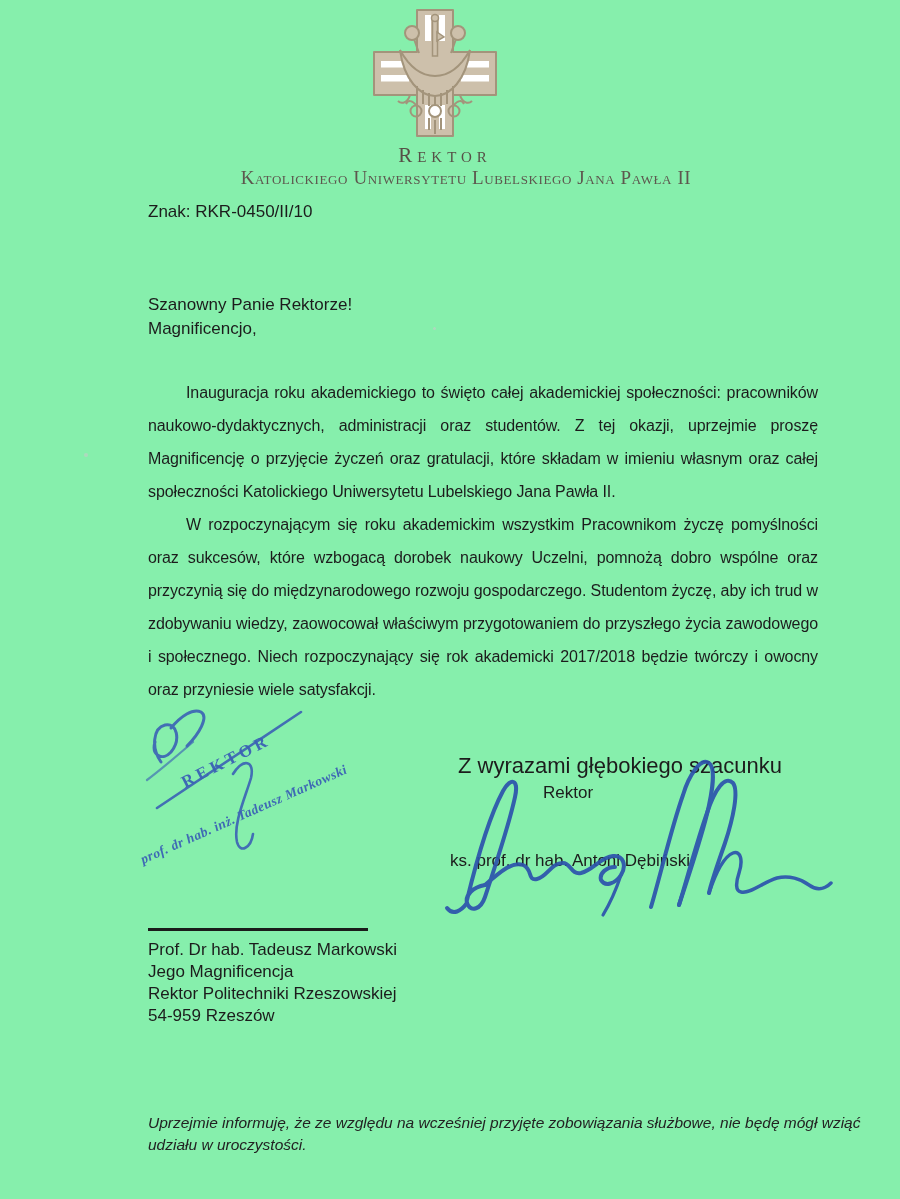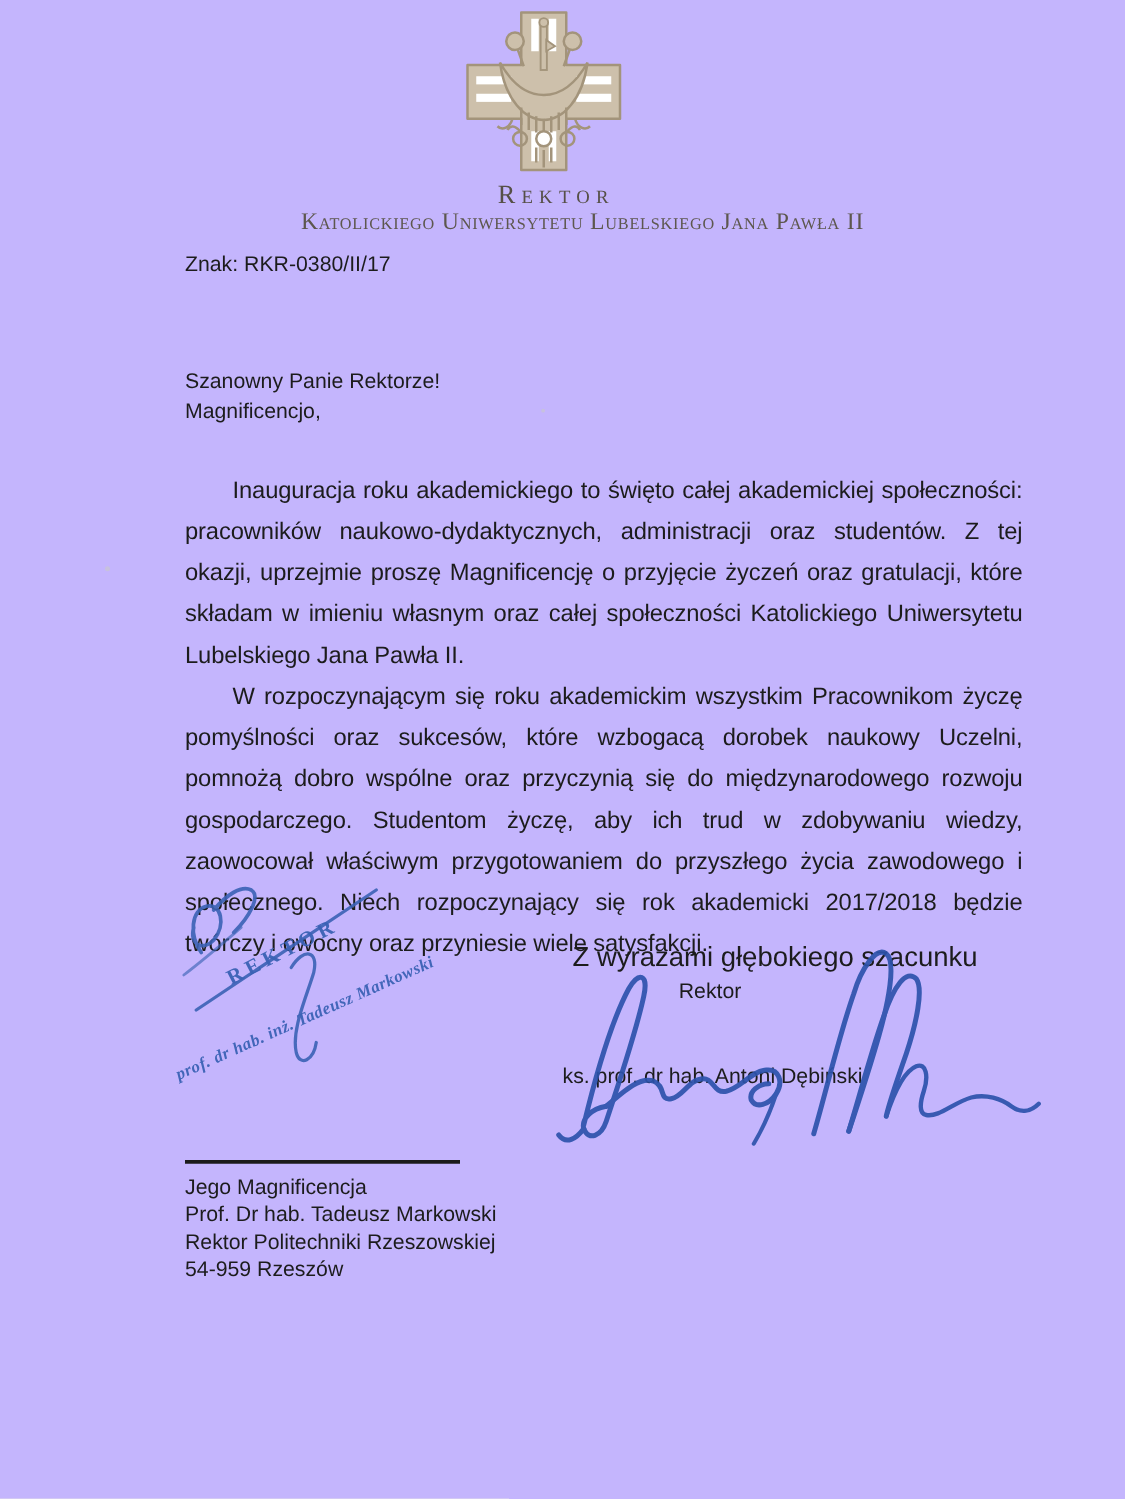--- a/index.html
+++ b/index.html
@@ -1,18 +1,18 @@
 <!DOCTYPE html>
 <html lang="pl"><head>
 <meta charset="utf-8">
 <style>
   html,body{margin:0;padding:0;background:#e8e8e8;}
   .page{
     position:relative;width:900px;height:1199px;margin:0 auto;
-    background:#c4b5fd;overflow:hidden;
+    background:#86efac;overflow:hidden;
     font-family:"Liberation Sans",sans-serif;color:#1c1c1c;
   }
   
   .logo-wrap{position:absolute;left:372px;top:8px;width:126px;height:130px;}
   .lh-title{
     position:absolute;left:0;top:143px;width:890px;text-align:center;
     font-family:"Liberation Serif",serif;font-variant:small-caps;
     font-size:21px;letter-spacing:5px;color:#565047;
   }
   .lh-inst{
@@ -20,21 +20,21 @@
     font-family:"Liberation Serif",serif;font-variant:small-caps;
     font-size:19px;letter-spacing:0.6px;color:#5d574e;
   }
   
   .reference{position:absolute;left:148px;top:202px;font-size:17px;}
   .dateline{position:absolute;left:572px;top:199px;font-size:17px;}
   
   .salutation{position:absolute;left:148px;top:293px;font-size:17px;line-height:24px;}
   .body-text{
     position:absolute;left:148px;top:376px;width:670px;
-    font-size:19px;line-height:33px;letter-spacing:-0.1px;
+    font-size:16px;line-height:33px;letter-spacing:-0.1px;
     text-align:justify;
   }
   .body-text p{margin:0;text-indent:38px;}
   
   .valediction{position:absolute;left:458px;top:753px;font-size:22px;}
   .signer-title{position:absolute;left:543px;top:783px;font-size:17px;}
   .signer-name{position:absolute;left:450px;top:851px;font-size:17px;}
   .sig-svg{position:absolute;left:425px;top:735px;width:430px;height:185px;}
   .stamp-svg{position:absolute;left:135px;top:702px;width:270px;height:185px;}
   
@@ -84,21 +84,21 @@
       <circle cx="63" cy="103" r="6" fill="#fff" stroke="#a3947b" stroke-width="2"></circle>
       <path d="M57,110 L57,122 M63,112 L63,126 M69,110 L69,122" stroke="#a3947b" stroke-width="2" fill="none"></path>
 
       <path d="M38,87 C36,94 30,97 26,93 M88,87 C90,94 96,97 100,93" fill="none" stroke="#a3947b" stroke-width="2"></path>
     </svg>
   </div>
 
   <div class="lh-title">Rektor</div>
   <div class="lh-inst">Katolickiego Uniwersytetu Lubelskiego Jana Pawła II</div>
 
-  <div class="reference">Znak: RKR-0380/II/17</div>
+  <div class="reference">Znak: RKR-0450/II/10</div>
 
   <div class="salutation">
     <div>Szanowny Panie Rektorze!</div>
     <div>Magnificencjo,</div>
   </div>
 
   <div class="body-text">
     <p>Inauguracja roku akademickiego to święto całej akademickiej społeczności: pracowników naukowo-dydaktycznych, administracji oraz studentów. Z tej okazji, uprzejmie proszę Magnificencję o przyjęcie życzeń oraz gratulacji, które składam w imieniu własnym oraz całej społeczności Katolickiego Uniwersytetu Lubelskiego Jana Pawła II.</p>
     <p>W rozpoczynającym się roku akademickim wszystkim Pracownikom życzę pomyślności oraz sukcesów, które wzbogacą dorobek naukowy Uczelni, pomnożą dobro wspólne oraz przyczynią się do międzynarodowego rozwoju gospodarczego. Studentom życzę, aby ich trud w zdobywaniu wiedzy, zaowocował właściwym przygotowaniem do przyszłego życia zawodowego i społecznego. Niech rozpoczynający się rok akademicki 2017/2018 będzie twórczy i owocny oraz przyniesie wiele satysfakcji.</p>
   </div>
@@ -126,22 +126,23 @@
       <path d="M22,106 L166,10" stroke-width="2.6"></path>
       <path d="M12,78 C28,66 44,52 58,40" stroke-width="2.2" opacity="0.7"></path>
       <path d="M98,72 C108,56 120,58 116,76 C110,96 98,122 102,140 C105,152 116,146 118,132" stroke-width="2.6"></path>
     </g>
     <text transform="translate(50,86) rotate(-27)" font-family="Liberation Serif, serif" font-size="17" font-weight="bold" letter-spacing="4" fill="#3b62b5" opacity="0.95">REKTOR</text>
     <text transform="translate(8,162) rotate(-24)" font-family="Liberation Serif, serif" font-size="13.5" font-style="italic" font-weight="bold" letter-spacing="0.5" fill="#3b62b5" opacity="0.95">prof. dr hab. inż. Tadeusz Markowski</text>
   </svg>
 
   <div class="recipient-rule"></div>
   <div class="recipient">
+    <div>Prof. Dr hab. Tadeusz Markowski</div>
     <div>Jego Magnificencja</div>
-    <div>Prof. Dr hab. Tadeusz Markowski</div>
     <div>Rektor Politechniki Rzeszowskiej</div>
     <div>54-959 Rzeszów</div>
   </div>
 
+  <div class="footnote">Uprzejmie informuję, że ze względu na wcześniej przyjęte zobowiązania służbowe, nie będę mógł wziąć udziału w uroczystości.</div>
 
   <div class="speck" style="left:84px;top:453px;width:4px;height:4px;"></div>
   <div class="speck" style="left:433px;top:327px;width:3px;height:3px;"></div>
 </div>
 
 </body></html>

